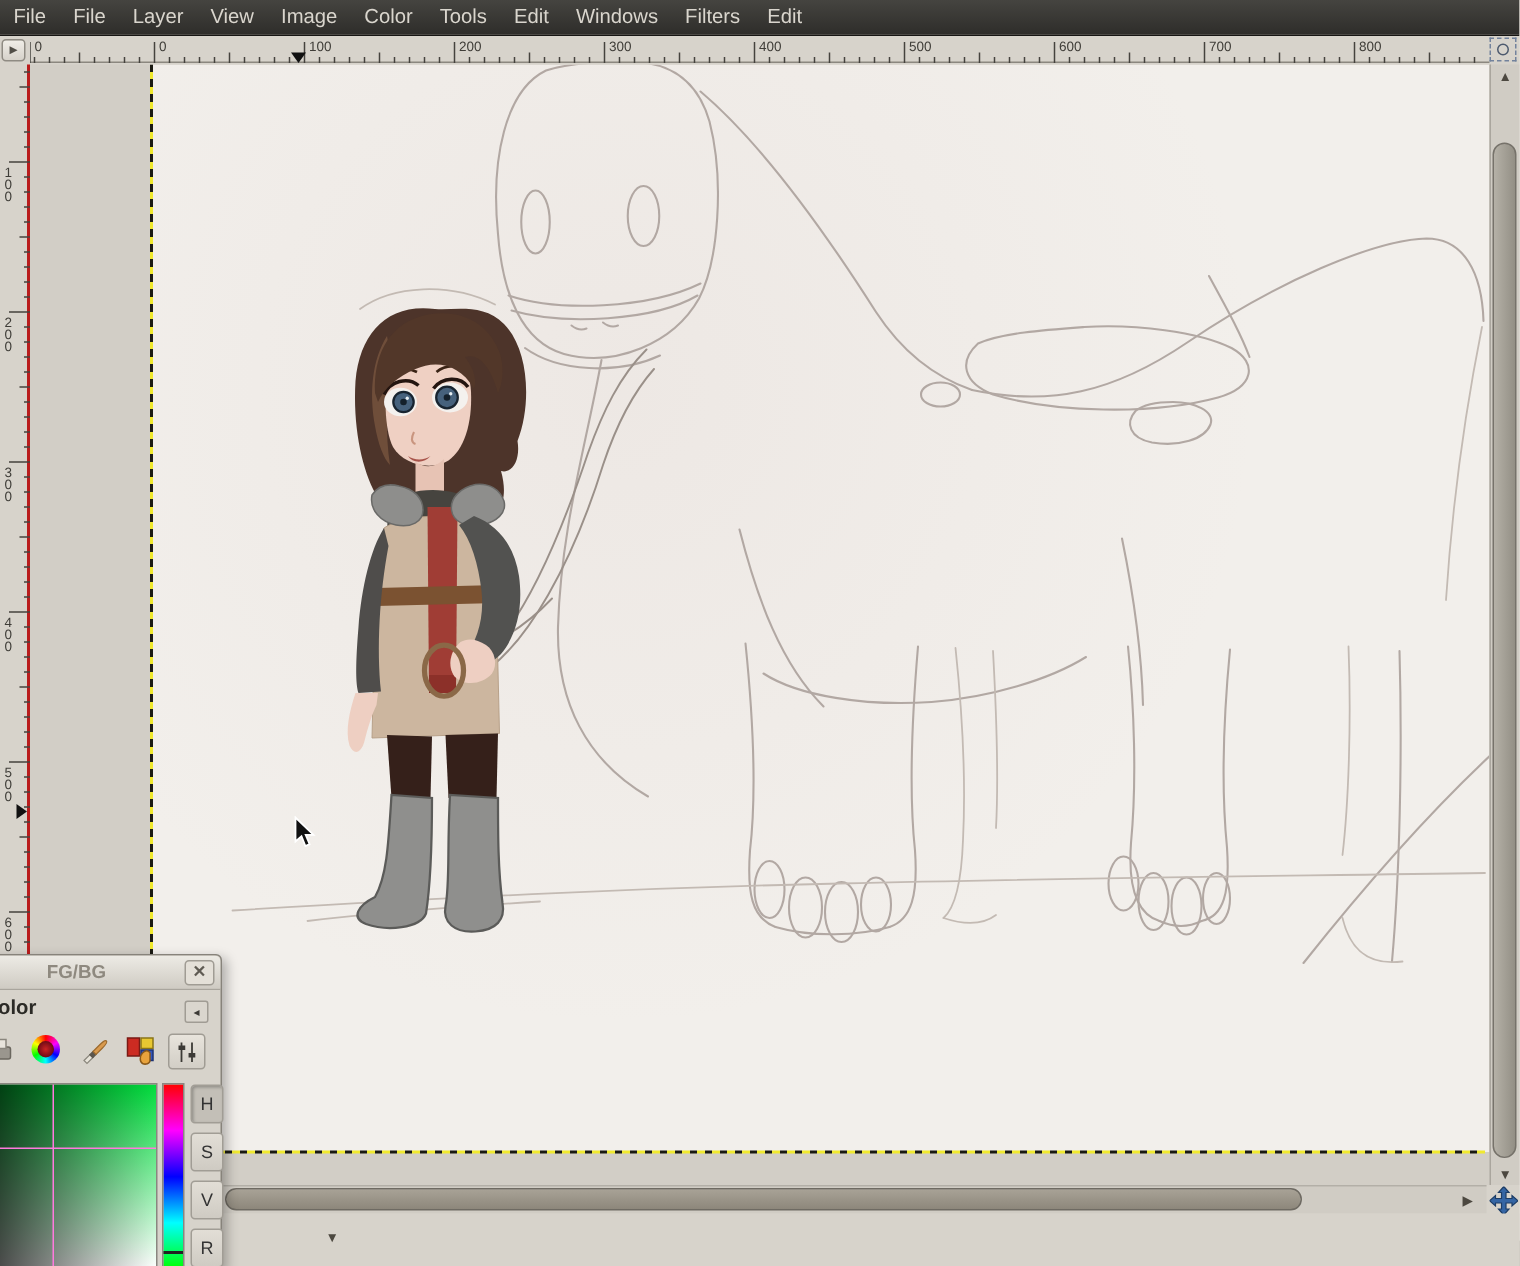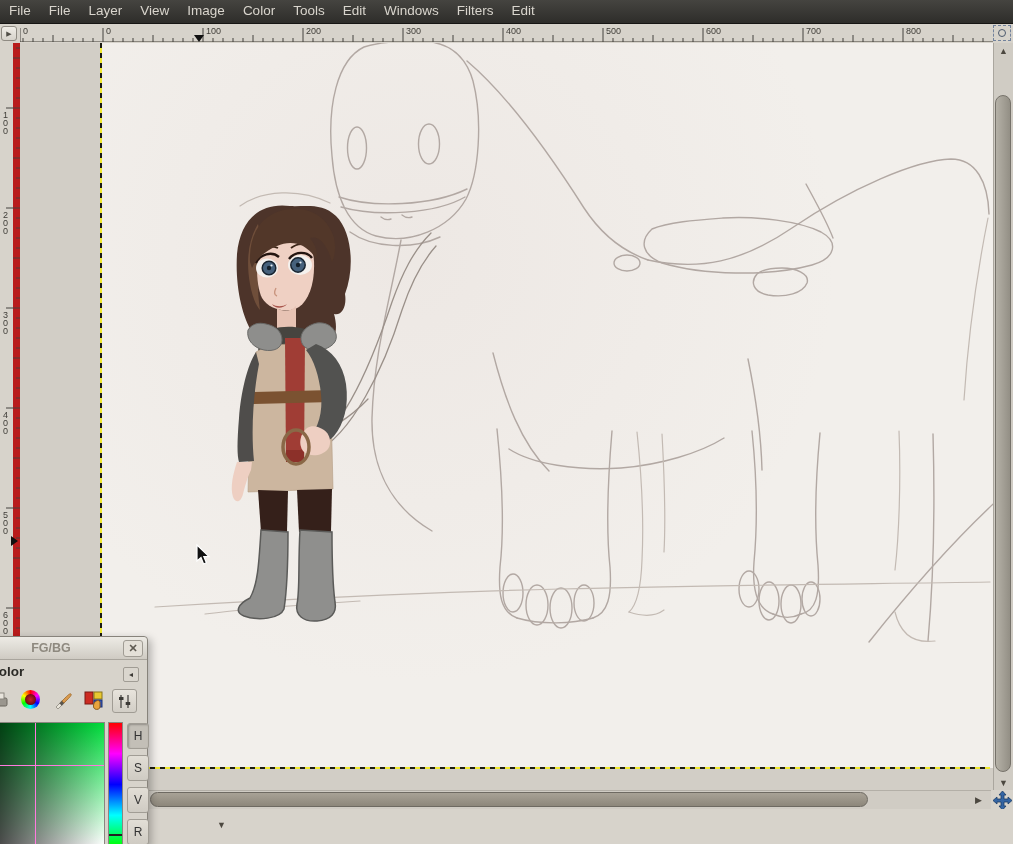--- a/index.html
+++ b/index.html
@@ -11,21 +11,21 @@
   #menubar{left:0;top:0;width:1013px;height:24px;
     background:linear-gradient(#454440,#2e2d2a);border-bottom:1px solid #161513;
     display:flex;align-items:flex-end;z-index:5}
   .menu-item{color:var(--menubar-text,#d9d5cd);font-size:13.5px;padding:0 9px;line-height:24px;cursor:default}
 
   
   #corner-btn{left:1px;top:26px;width:16px;height:15px;background:linear-gradient(#f0ede7,#d6d2ca);
     border:1px solid #8f8b83;border-radius:3px;display:flex;align-items:center;justify-content:center}
   #corner-btn span{font-size:7px;color:#514e47;line-height:1}
   #ruler-top{left:20px;top:25px;width:973px;height:17px;border-bottom:1px solid #8b877f;background:var(--chrome-bg)}
-  #ruler-left{left:0;top:43px;width:20px;height:747px;border-right:7px solid #b91c1c;background:var(--chrome-bg)}
+  #ruler-left{left:0;top:43px;width:20px;height:747px;border-right:2px solid #b91c1c;background:var(--chrome-bg)}
   .tickpath{stroke:#45433e;stroke-width:1;fill:none}
   .rul-label{font-size:9px;fill:#3f3d38;font-family:"Liberation Sans",sans-serif}
   #marker-top{left:194px;top:35px;width:0;height:0;border-left:5px solid transparent;
     border-right:5px solid transparent;border-top:7px solid #111;z-index:6}
   #marker-left{left:11px;top:536px;width:0;height:0;border-top:5px solid transparent;
     border-bottom:5px solid transparent;border-left:7px solid #111;z-index:6}
 
   
   #viewport{left:20px;top:43px;width:973px;height:747px;background:var(--canvas-margin,#d2cec6);overflow:hidden}
   #paper{left:82px;top:0;width:891px;height:725px;background:var(--paper,#f2efeb);

